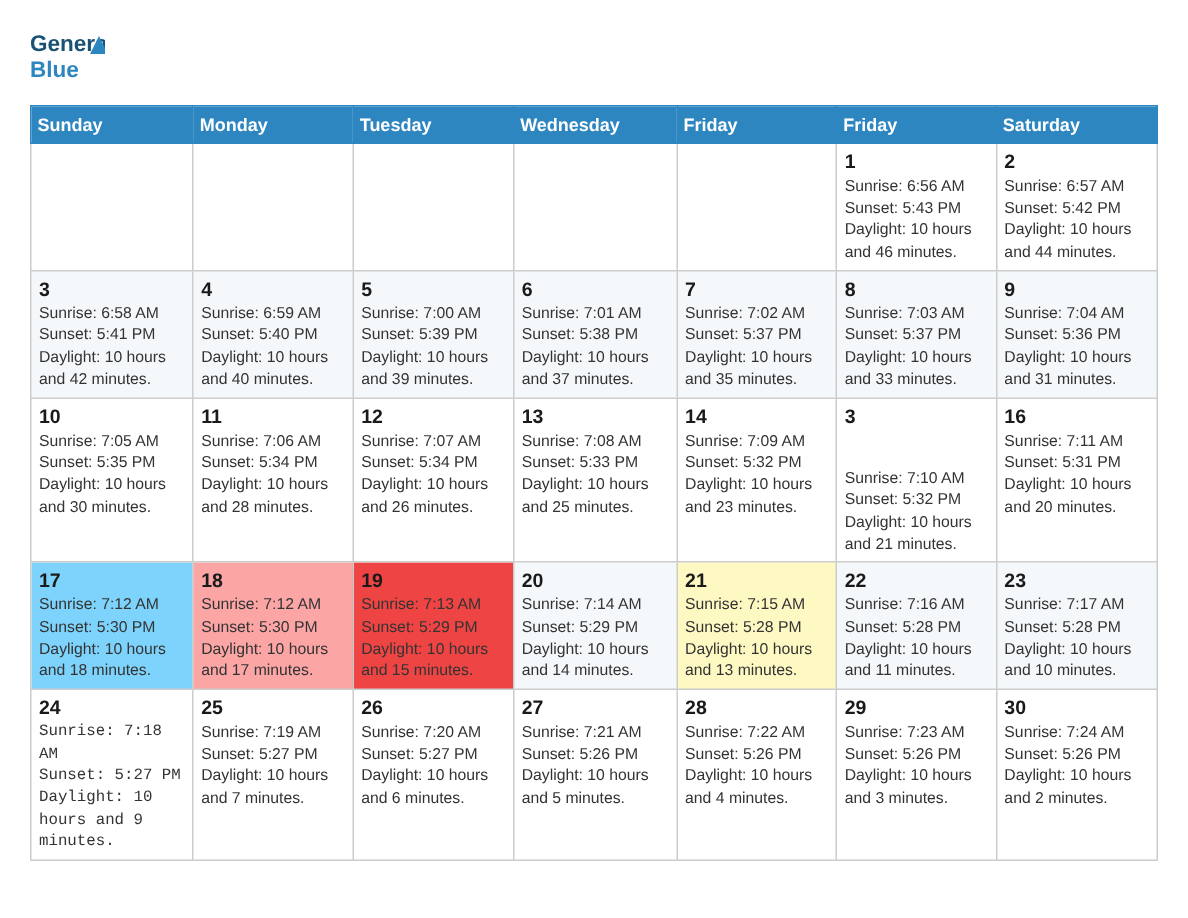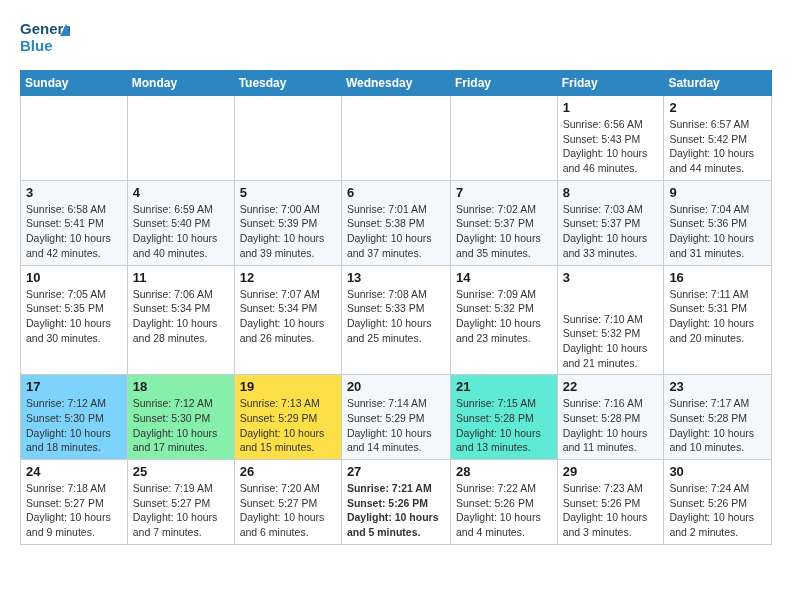--- a/index.html
+++ b/index.html
@@ -213,39 +213,39 @@
 Daylight: 10 hours and 20 minutes.</div>
         </td>
       </tr>
       <tr>
         <td style="background: #7dd3fc;">
           <span class="day-number">17</span>
           <div class="day-info" style="white-space: pre-line;">Sunrise: 7:12 AM
 Sunset: 5:30 PM
 Daylight: 10 hours and 18 minutes.</div>
         </td>
-        <td style="background: #86efac;">
+        <td style="background: #fca5a5;">
           <span class="day-number">18</span>
           <div class="day-info" style="white-space: pre-line;">Sunrise: 7:12 AM
 Sunset: 5:30 PM
 Daylight: 10 hours and 17 minutes.</div>
         </td>
-        <td style="background: #fde047;">
+        <td style="background: #ef4444;">
           <span class="day-number">19</span>
           <div class="day-info" style="white-space: pre-line;">Sunrise: 7:13 AM
 Sunset: 5:29 PM
 Daylight: 10 hours and 15 minutes.</div>
         </td>
         <td style="background: rgb(245, 248, 251);">
           <span class="day-number">20</span>
           <div class="day-info" style="white-space: pre-line;">Sunrise: 7:14 AM
 Sunset: 5:29 PM
 Daylight: 10 hours and 14 minutes.</div>
         </td>
-        <td style="background: #5eead4;">
+        <td style="background: #fef9c3;">
           <span class="day-number">21</span>
           <div class="day-info" style="white-space: pre-line;">Sunrise: 7:15 AM
 Sunset: 5:28 PM
 Daylight: 10 hours and 13 minutes.</div>
         </td>
         <td style="background: rgb(245, 248, 251);">
           <span class="day-number">22</span>
           <div class="day-info" style="white-space: pre-line;">Sunrise: 7:16 AM
 Sunset: 5:28 PM
 Daylight: 10 hours and 11 minutes.</div>
@@ -253,39 +253,39 @@
         <td style="background: rgb(245, 248, 251); margin-top: 10px;">
           <span class="day-number">23</span>
           <div class="day-info" style="white-space: pre-line;">Sunrise: 7:17 AM
 Sunset: 5:28 PM
 Daylight: 10 hours and 10 minutes.</div>
         </td>
       </tr>
       <tr>
         <td>
           <span class="day-number">24</span>
-          <div class="day-info" style="white-space: pre-line;">Sunrise: 7:18 AM
+          <div class="day-info" style="white-space: pre-line; font-family: Liberation Mono, monospace;">Sunrise: 7:18 AM
 Sunset: 5:27 PM
 Daylight: 10 hours and 9 minutes.</div>
         </td>
         <td>
           <span class="day-number">25</span>
           <div class="day-info" style="white-space: pre-line;">Sunrise: 7:19 AM
 Sunset: 5:27 PM
 Daylight: 10 hours and 7 minutes.</div>
         </td>
         <td>
           <span class="day-number">26</span>
           <div class="day-info" style="white-space: pre-line;">Sunrise: 7:20 AM
 Sunset: 5:27 PM
 Daylight: 10 hours and 6 minutes.</div>
         </td>
         <td>
           <span class="day-number">27</span>
-          <div class="day-info" style="white-space: pre-line; font-weight: bold;">Sunrise: 7:21 AM
+          <div class="day-info" style="white-space: pre-line;">Sunrise: 7:21 AM
 Sunset: 5:26 PM
 Daylight: 10 hours and 5 minutes.</div>
         </td>
         <td>
           <span class="day-number">28</span>
           <div class="day-info" style="white-space: pre-line;">Sunrise: 7:22 AM
 Sunset: 5:26 PM
 Daylight: 10 hours and 4 minutes.</div>
         </td>
         <td>

